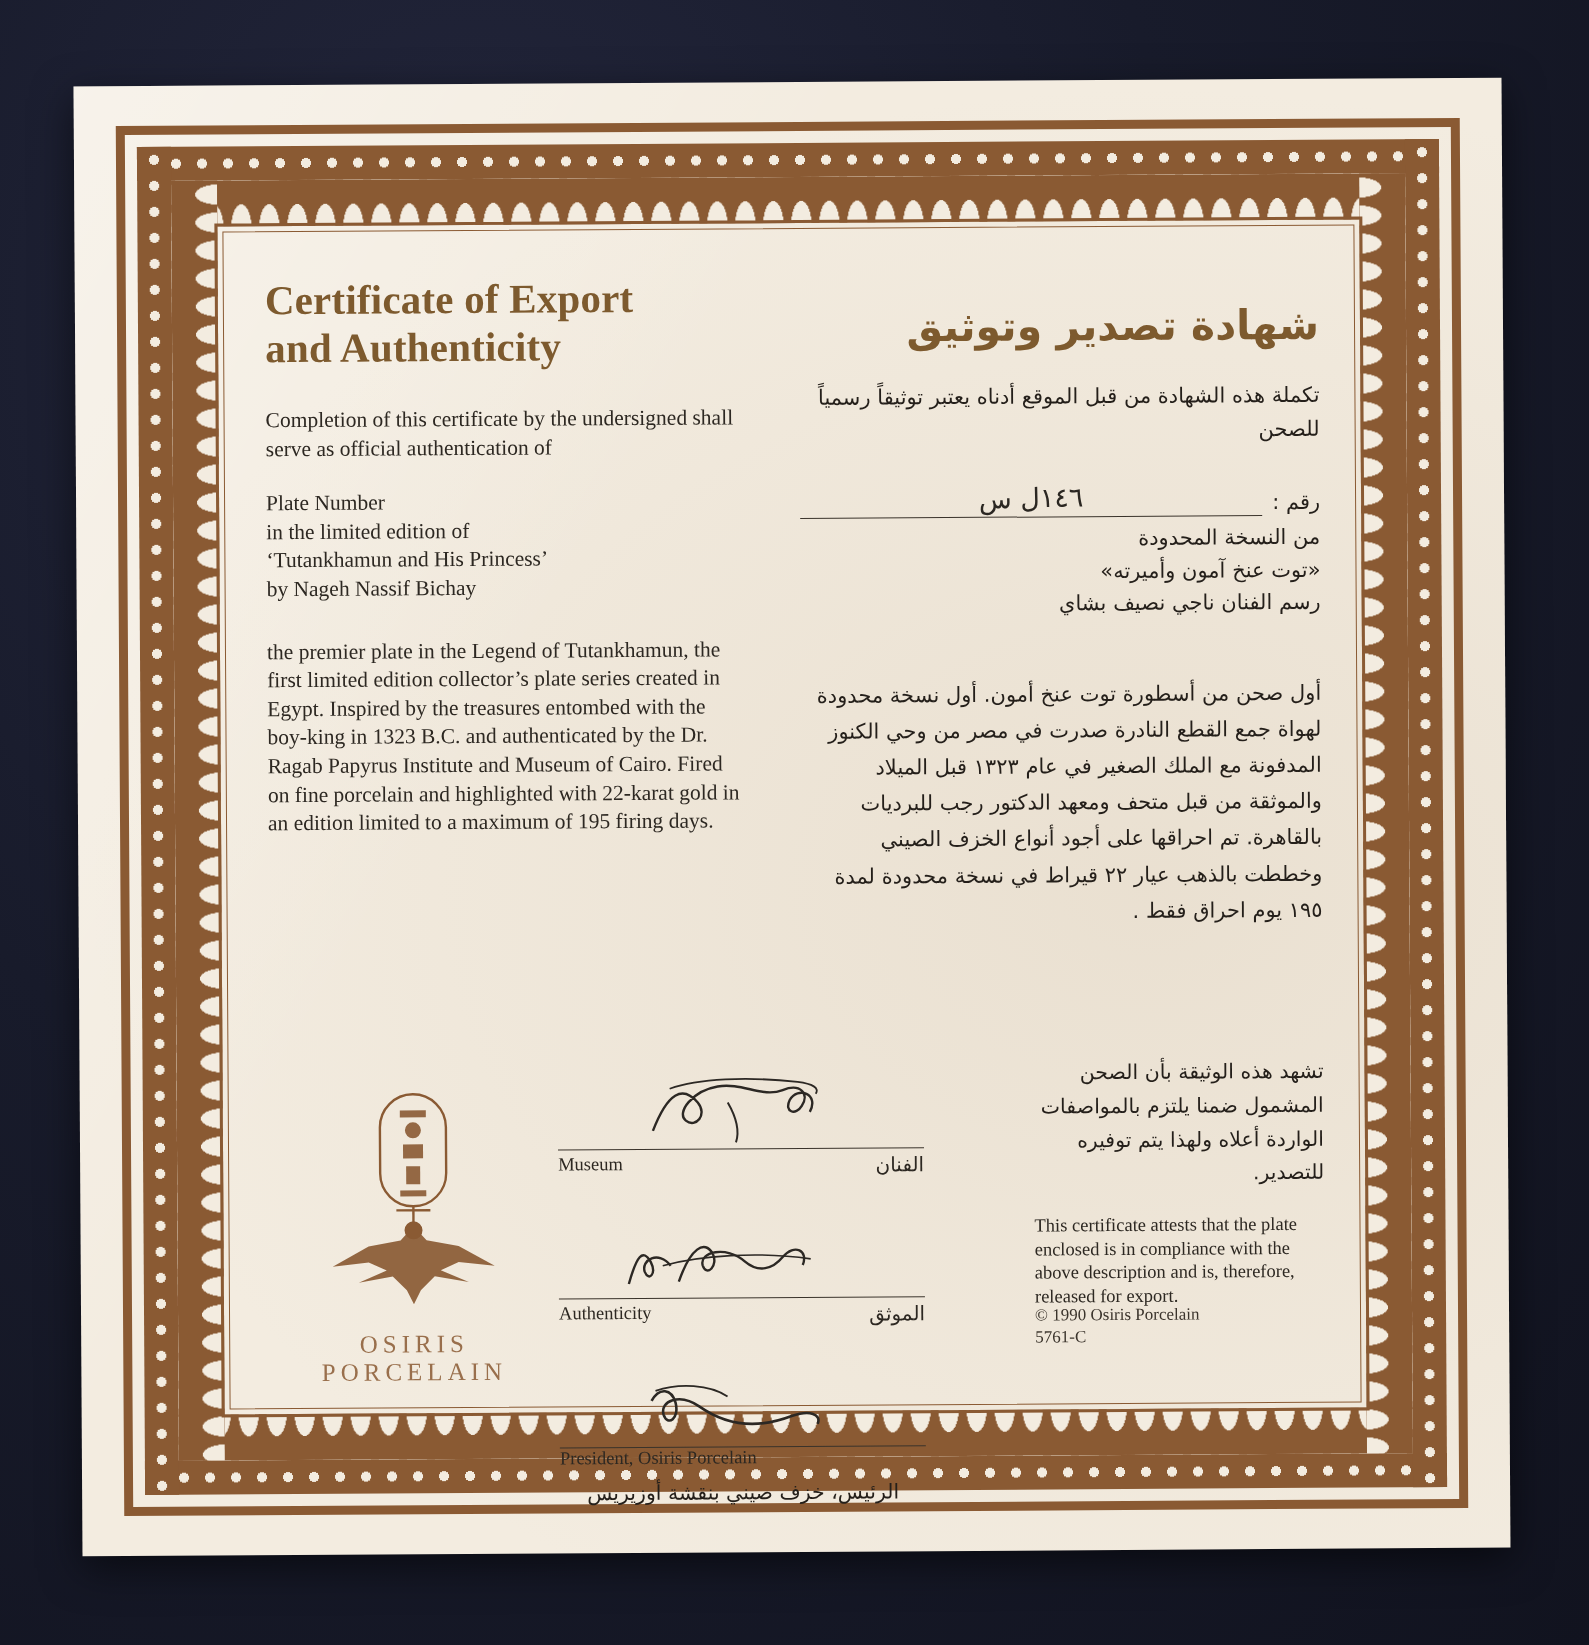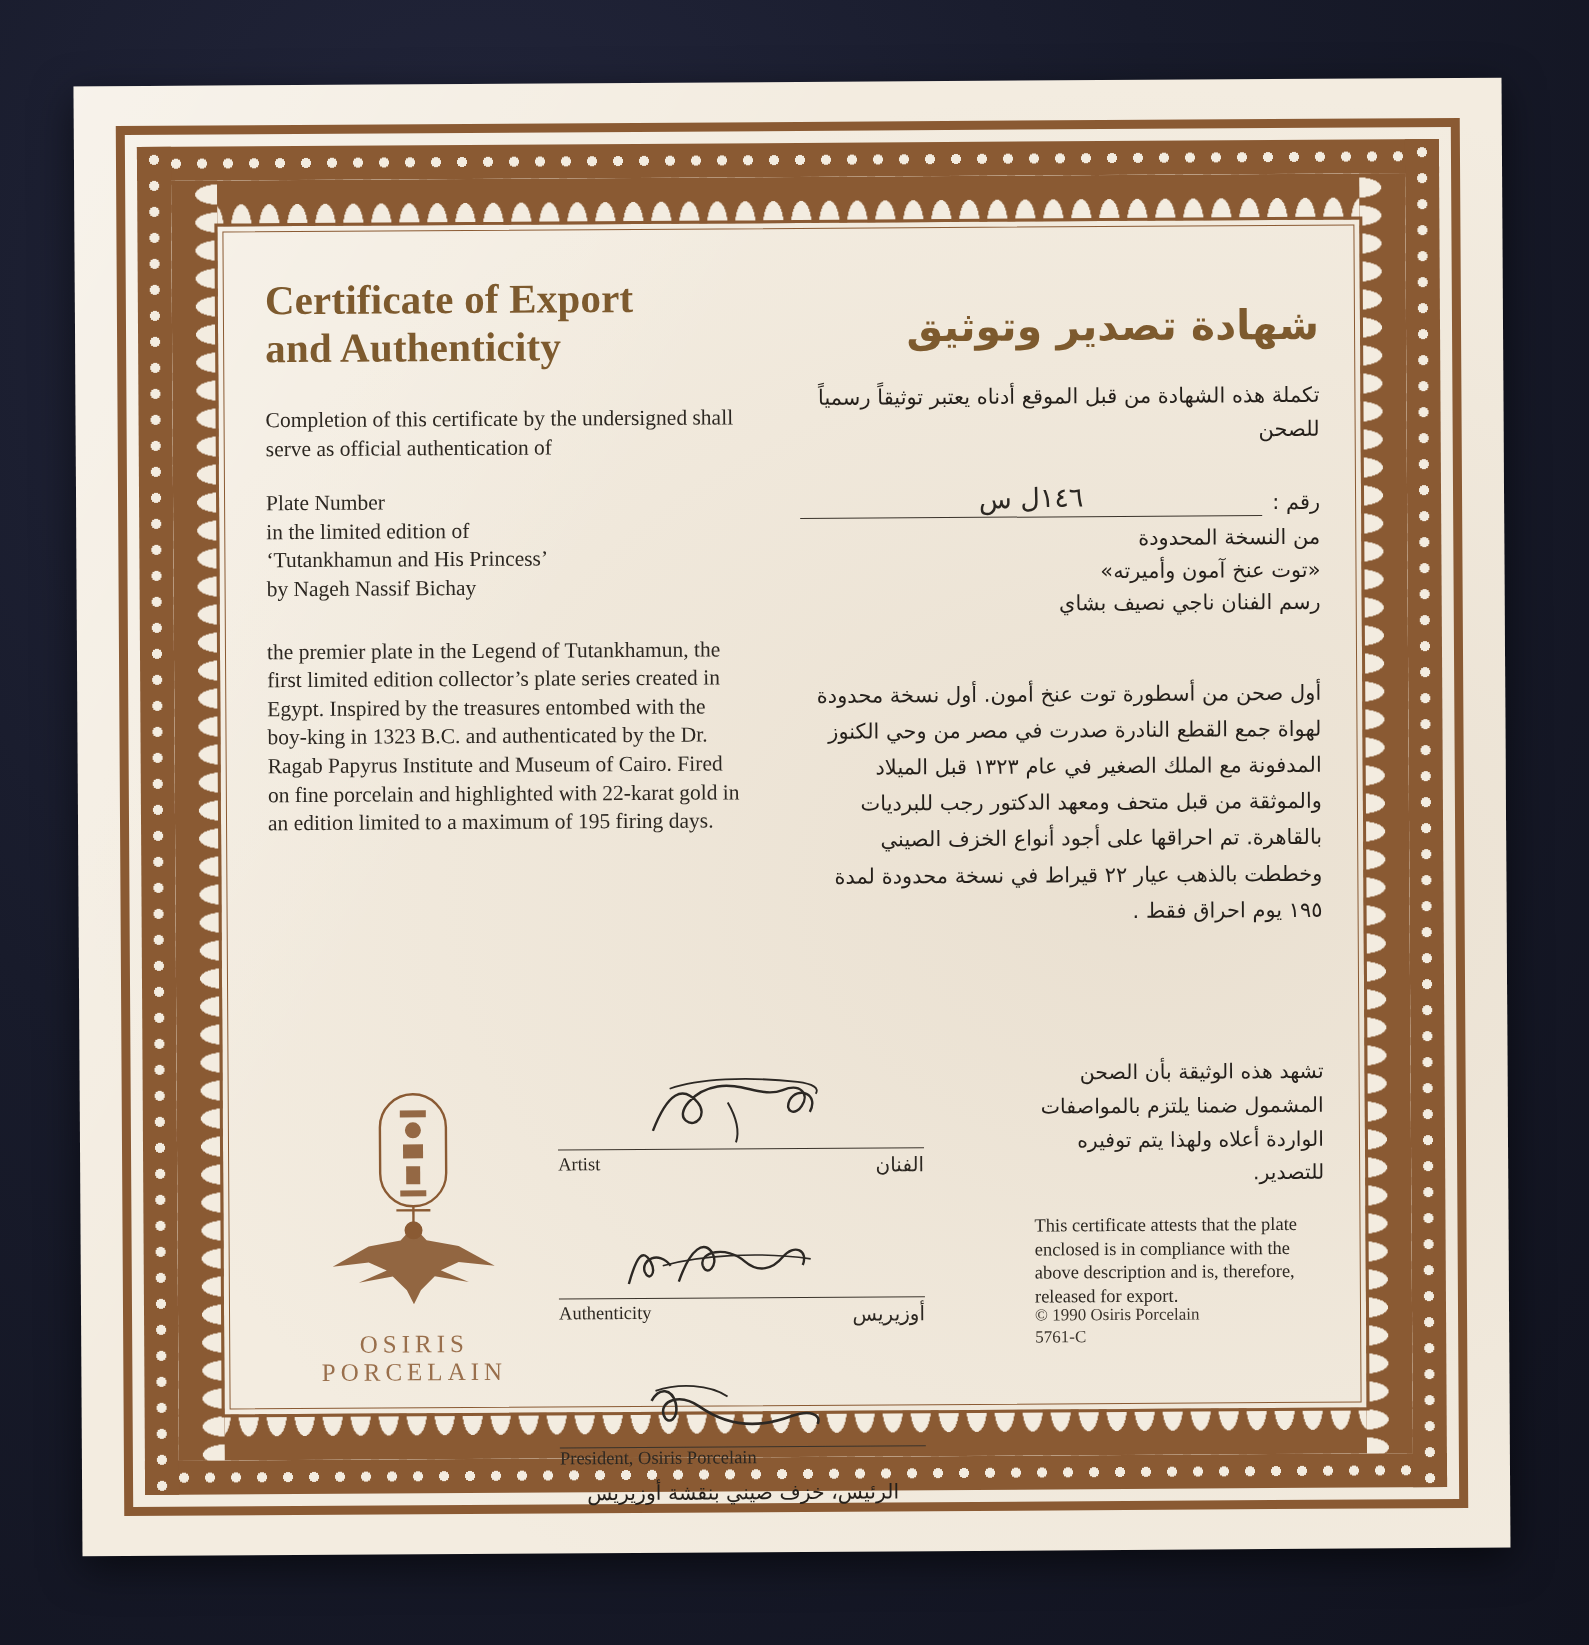--- a/index.html
+++ b/index.html
@@ -398,36 +398,36 @@
 
       <div class="sig-block">
         <div class="sig-line">
           <svg class="scribble" viewBox="0 0 366 78" preserveAspectRatio="none">
             <path d="M95 58 C110 20, 125 12, 140 30 C150 42, 138 56, 128 48 C118 40, 135 18, 160 14 C185 10, 205 26, 225 18 C243 11, 252 22, 244 34 C238 44, 226 40, 232 28 C240 14, 262 22, 252 40" fill="none" stroke="#2c2824" stroke-width="2.4"></path>
             <path d="M112 16 C140 6, 190 4, 240 10 C255 12, 262 16, 258 22" fill="none" stroke="#2c2824" stroke-width="1.8"></path>
             <path d="M170 30 C178 44, 182 58, 178 70" fill="none" stroke="#2c2824" stroke-width="2"></path>
           </svg>
         </div>
         <div class="sig-row">
-          <span>Artist</span>
+          <span>Museum</span>
           <span class="sig-label-ar">الفنان</span>
         </div>
       </div>
 
       <div class="sig-block">
         <div class="sig-line">
           <svg class="scribble" viewBox="0 0 366 78" preserveAspectRatio="none">
             <path d="M70 62 C78 34, 84 26, 92 40 C98 52, 90 60, 86 50 C82 38, 100 28, 112 44" fill="none" stroke="#2c2824" stroke-width="2.4"></path>
             <path d="M120 60 C132 26, 146 18, 154 32 C160 44, 148 56, 144 44 C140 30, 168 24, 186 40 C200 52, 214 48, 224 36 C236 22, 250 30, 244 44" fill="none" stroke="#2c2824" stroke-width="2.4"></path>
             <path d="M104 44 C140 34, 200 30, 252 38" fill="none" stroke="#2c2824" stroke-width="1.6"></path>
           </svg>
         </div>
         <div class="sig-row">
           <span>Authenticity</span>
-          <span class="sig-label-ar">أوزيريس</span>
+          <span class="sig-label-ar">الموثق</span>
         </div>
       </div>
 
       <div class="sig-block">
         <div class="sig-line">
           <svg class="scribble" viewBox="0 0 366 78" preserveAspectRatio="none">
             <path d="M92 30 C100 16, 112 18, 116 32 C120 48, 108 56, 104 44 C100 30, 120 22, 140 36 C168 56, 200 58, 232 46 C250 40, 262 44, 258 54" fill="none" stroke="#2c2824" stroke-width="2.6"></path>
             <path d="M96 20 C120 12, 150 14, 168 26" fill="none" stroke="#2c2824" stroke-width="1.8"></path>
           </svg>
         </div>

